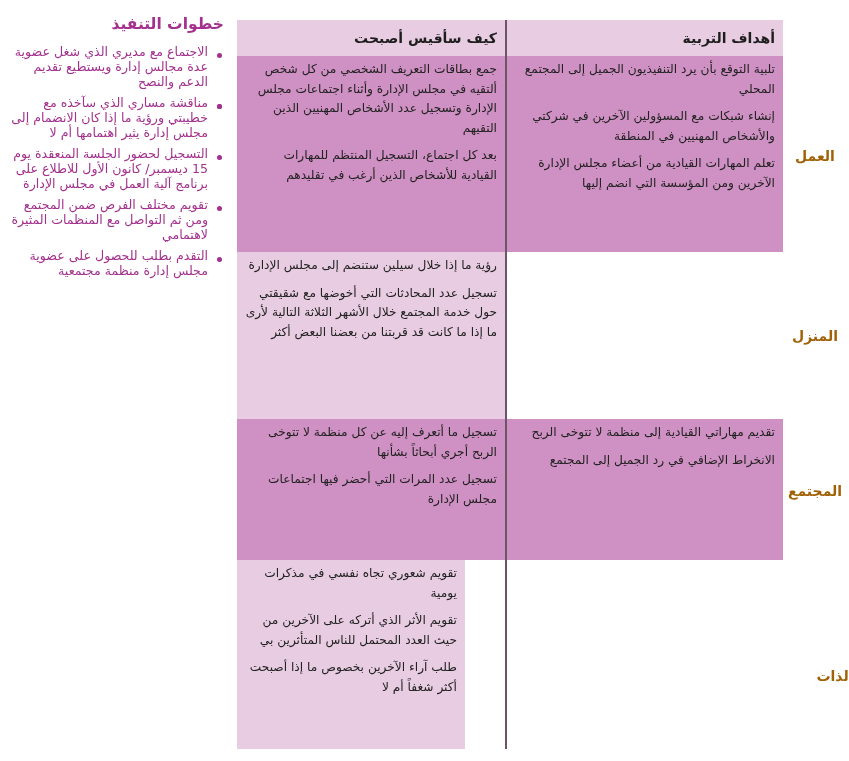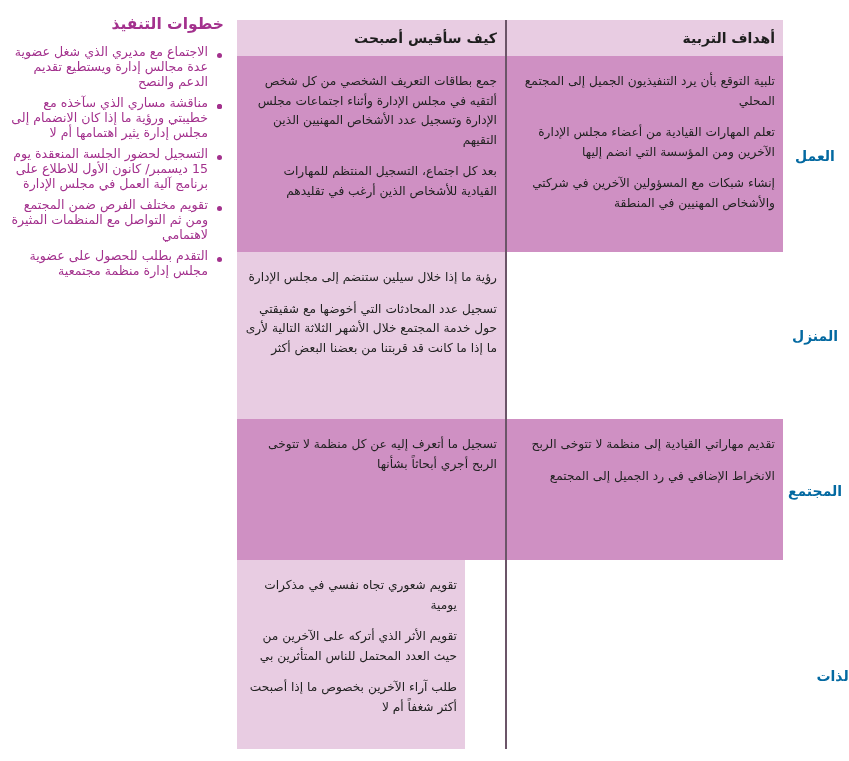--- a/index.html
+++ b/index.html
@@ -30,30 +30,30 @@
   }
   .hdr {
     position: absolute; top: 0; height: 36px; background: #e8cce2;
     font-weight: bold; font-size: 14px; color: #1e1e1e;
     line-height: 36px; padding-right: 8px; box-sizing: border-box;
   }
   .cell {
     position: absolute; box-sizing: border-box; padding: 4px 8px 0 8px;
     font-size: 12.2px; line-height: 19.5px; color: #222;
   }
-  .cell p { margin: 12px 0 8px 0; }
+  .cell p { margin: 0 0 8px 0; }
   .dark { background: #cf90c3; }
   .light { background: #e8cce2; }
   .divider {
     position: absolute; left: 268px; top: 0; width: 2px; height: 729px;
     background: #6b5568;
   }
   .rowlabel {
     position: absolute; left: 546px; width: 64px; text-align: center;
-    font-weight: bold; font-size: 14px; color: #0369a1;
+    font-weight: bold; font-size: 14px; color: #a16207;
   }
 </style>
 </head>
 <body>
 
 <div class="steps">
   <div class="steps-title">خطوات التنفيذ</div>
   <ul class="steps-list">
     <li><span class="bullet"></span><span>الاجتماع مع مديري الذي شغل عضوية عدة مجالس إدارة ويستطيع تقديم الدعم والنصح</span></li>
     <li><span class="bullet"></span></li>
@@ -64,41 +64,42 @@
   </ul>
 </div>
 
 <div class="table">
 
   <div class="hdr" style="left:270px; width:276px;">أهداف التربية</div>
   <div class="hdr" style="left:0; width:268px;">كيف سأقيس أصبحت</div>
 
   <div class="cell dark" style="left:270px; top:36px; width:276px; height:196px;">
     <p>تلبية التوقع بأن يرد التنفيذيون الجميل إلى المجتمع المحلي</p>
+    <p>إنشاء شبكات مع المسؤولين الآخرين في شركتي والأشخاص المهنيين في المنطقة</p>
     <p>تعلم المهارات القيادية من أعضاء مجلس الإدارة الآخرين ومن المؤسسة التي انضم إليها</p>
-    <p>إنشاء شبكات مع المسؤولين الآخرين في شركتي والأشخاص المهنيين في المنطقة</p>
   </div>
   <div class="cell dark" style="left:0; top:36px; width:268px; height:196px;">
     <p>جمع بطاقات التعريف الشخصي من كل شخص ألتقيه في مجلس الإدارة وأثناء اجتماعات مجلس الإدارة وتسجيل عدد الأشخاص المهنيين الذين التقيهم</p>
     <p>بعد كل اجتماع، التسجيل المنتظم للمهارات القيادية للأشخاص الذين أرغب في تقليدهم</p>
   </div>
   <div class="rowlabel" style="top:128px;">العمل</div>
 
   <div class="cell light" style="left:0; top:232px; width:268px; height:167px;">
     <p>رؤية ما إذا خلال سيلين ستنضم إلى مجلس الإدارة</p>
     <p>تسجيل عدد المحادثات التي أخوضها مع شقيقتي حول خدمة المجتمع خلال الأشهر الثلاثة التالية لأرى ما إذا ما كانت قد قربتنا من بعضنا البعض أكثر</p>
   </div>
   <div class="rowlabel" style="top:308px;">المنزل</div>
 
   <div class="cell dark" style="left:270px; top:399px; width:276px; height:141px;">
     <p>تقديم مهاراتي القيادية إلى منظمة لا تتوخى الربح</p>
     <p>الانخراط الإضافي في رد الجميل إلى المجتمع</p>
   </div>
   <div class="cell dark" style="left:0; top:399px; width:268px; height:141px;">
     <p>تسجيل ما أتعرف إليه عن كل منظمة لا تتوخى الربح أجري أبحاثاً بشأنها</p>
+    <p>تسجيل عدد المرات التي أحضر فيها اجتماعات مجلس الإدارة</p>
   </div>
   <div class="rowlabel" style="top:463px;">المجتمع</div>
 
   <div class="cell light" style="left:0; top:540px; width:228px; height:189px;">
     <p>تقويم شعوري تجاه نفسي في مذكرات يومية</p>
     <p>تقويم الأثر الذي أتركه على الآخرين من حيث العدد المحتمل للناس المتأثرين بي</p>
     <p>طلب آراء الآخرين بخصوص ما إذا أصبحت أكثر شغفاً أم لا</p>
   </div>
   <div class="rowlabel" style="top:648px;padding-left:20px;">الذات</div>
 

